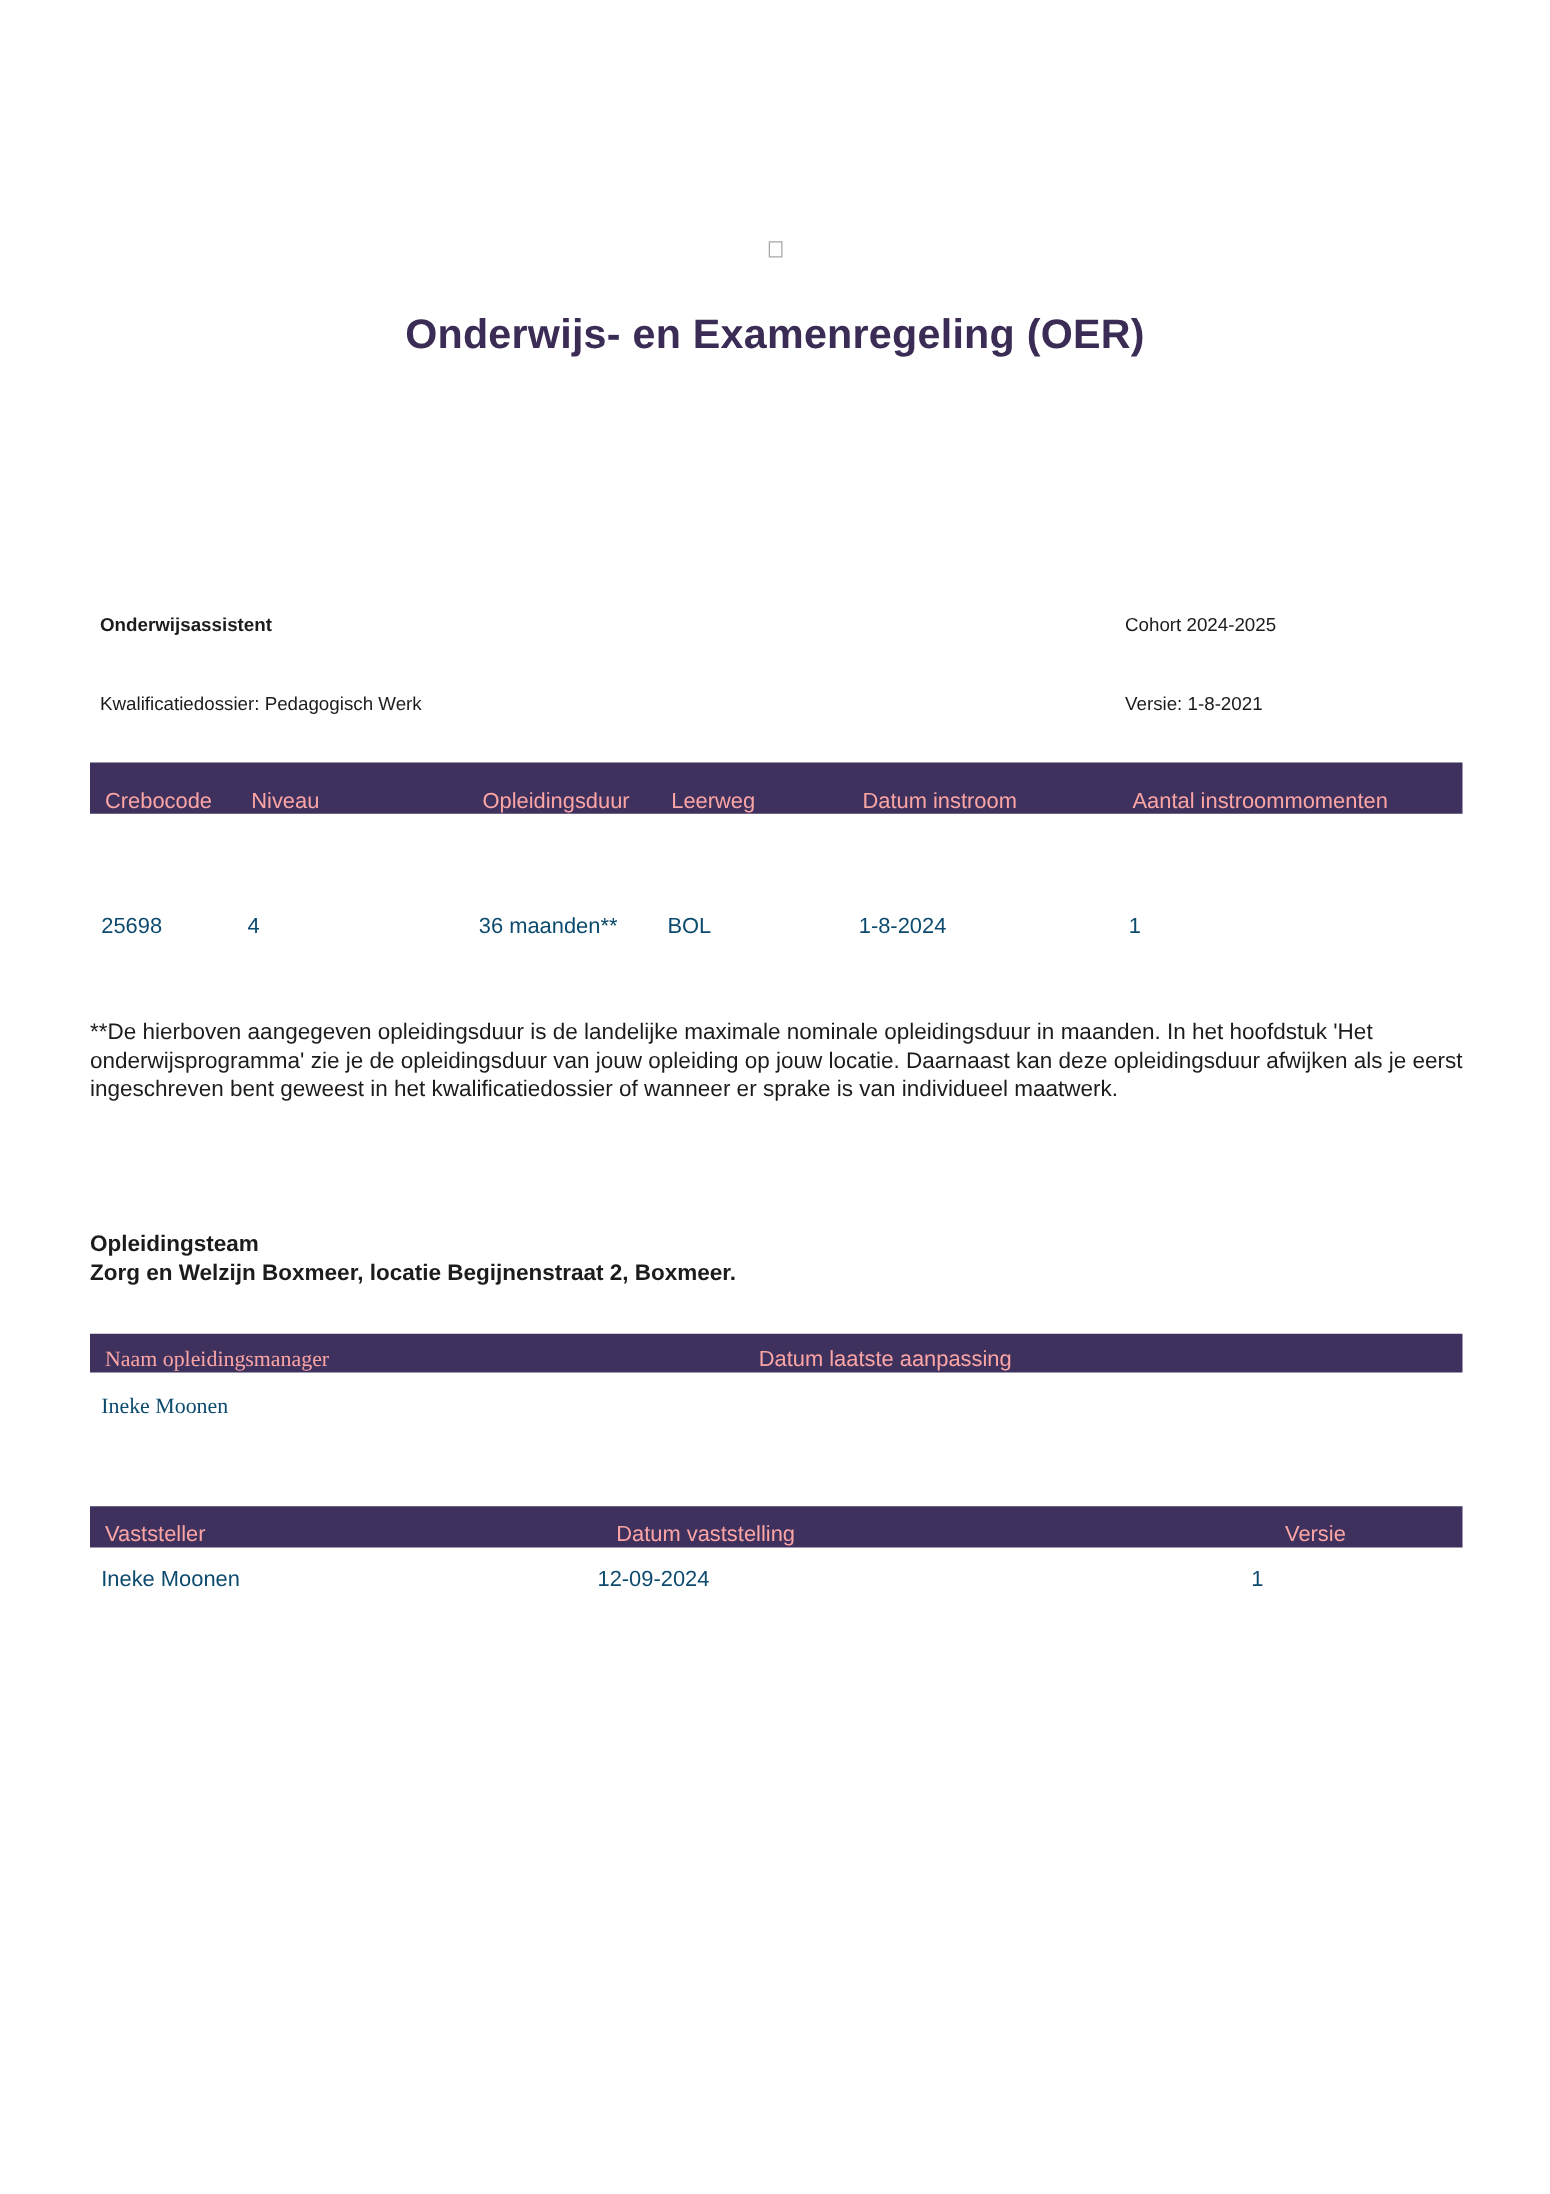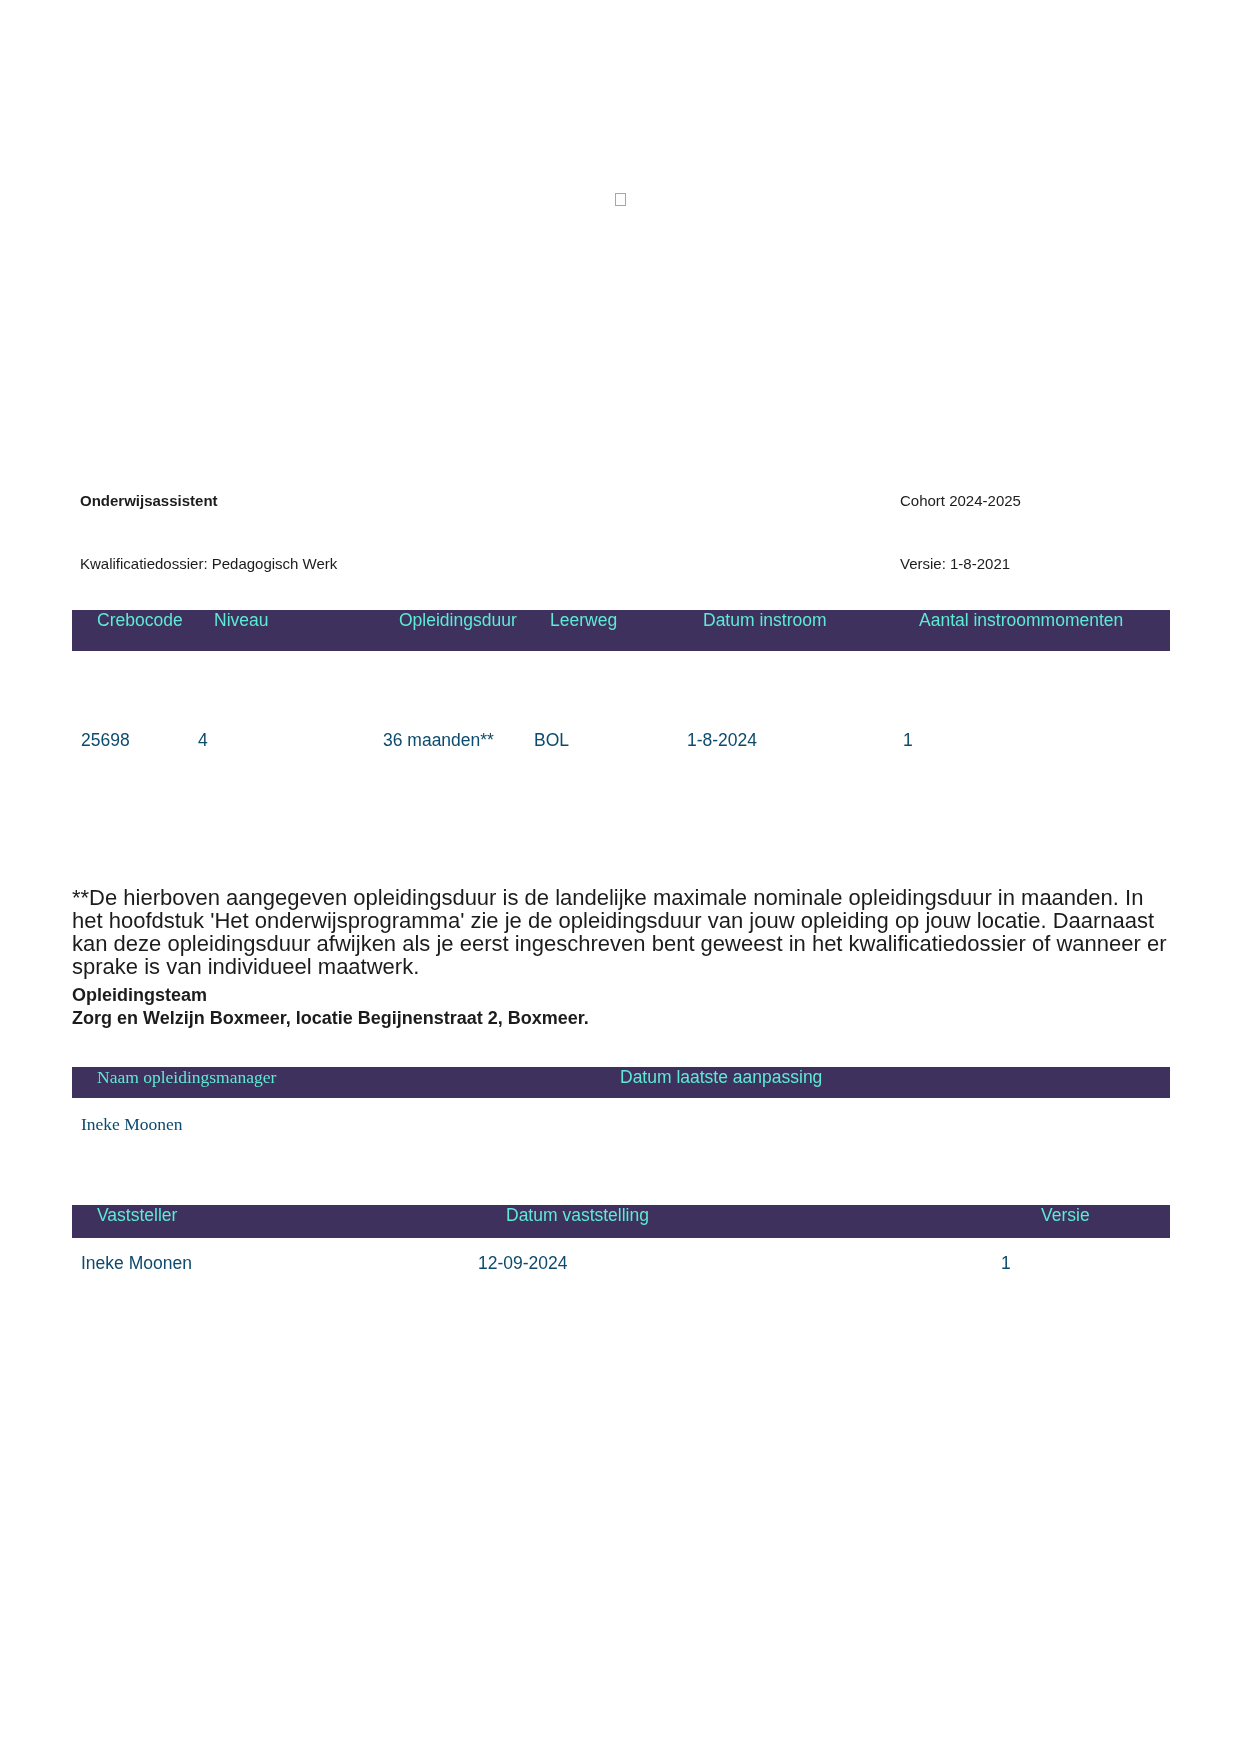--- a/index.html
+++ b/index.html
@@ -27,44 +27,44 @@
   }
   .meta-row { position:absolute; left:0; width:100%; height:24px; font-size:15px; }
   .meta-row .left  { position:absolute; left:80px; top:0; }
   .meta-row .right { position:absolute; left:900px; top:0; }
   .meta-row1 { top:492px; }
   .meta-row1 .left { font-weight:bold; }
   .meta-row2 { top:555px; }
 
   .tbl { position:absolute; left:72px; width:1098px; }
   .tbl-head {
-    display:flex; align-items:flex-start;
-    background:#3e315e; color:#5eead4;
+    display:flex; align-items:flex-end;
+    background:#3e315e; color:#fca5a5;
     font-size:17.5px;
-    padding-left:25px;
+    padding-left:12px;
   }
   .tbl-row {
     display:flex; align-items:center;
     font-size:17.5px; color:#0c4a6e;
     padding-left:9px;
   }
   
   .tbl-program { top:610px; }
   .tbl-program .tbl-head { height:41px; }
   .tbl-program .tbl-row  { height:178px; }
   .tbl-program .c1 { width:117px; }
   .tbl-program .c2 { width:185px; }
   .tbl-program .c3 { width:151px; }
   .tbl-program .c4 { width:153px; }
   .tbl-program .c5 { width:216px; }
   .tbl-program .c6 { flex:1; }
 
   .note {
-    position:absolute; top:886px; left:72px; width:1100px;
-    font-size:22px; line-height:23px;
+    position:absolute; top:814px; left:72px; width:1100px;
+    font-size:18px; line-height:23px;
   }
   .team {
     position:absolute; top:984px; left:72px; width:1100px;
     font-size:18px; line-height:23px;font-weight:bold;
   }
 
   
   .tbl-manager { top:1067px; }
   .tbl-manager .tbl-head { height:31px; }
   .tbl-manager .tbl-row  { height:52px; }
@@ -79,20 +79,21 @@
   .tbl-approval .c2 { width:503px; }
   .tbl-approval .c3 { flex:1;margin-left:20px; }
 </style>
 </head>
 <body>
 
 <div class="page">
 
   <div class="img-placeholder"></div>
 
+  <h1 class="doc-title">Onderwijs- en Examenregeling (OER)</h1>
 
   <div class="meta-row meta-row1">
     <span class="left">Onderwijsassistent</span>
     <span class="right">Cohort 2024-2025</span>
   </div>
   <div class="meta-row meta-row2">
     <span class="left">Kwalificatiedossier: Pedagogisch Werk</span>
     <span class="right">Versie: 1-8-2021</span>
   </div>
 

